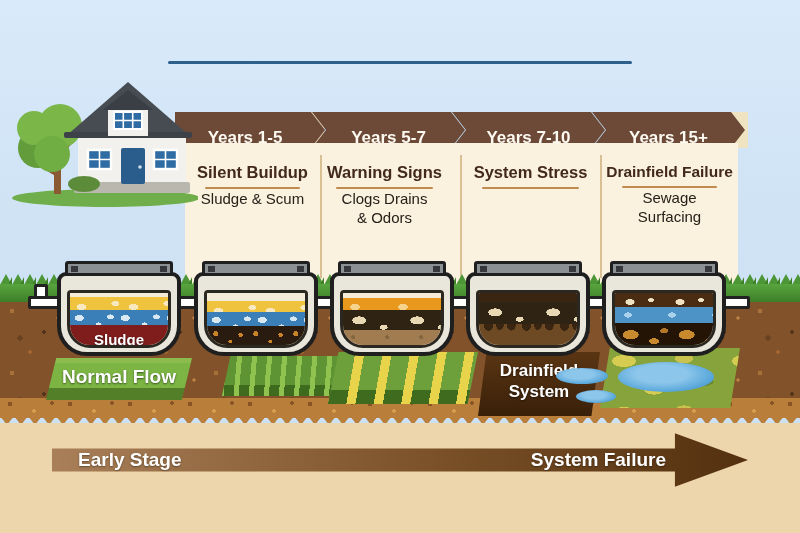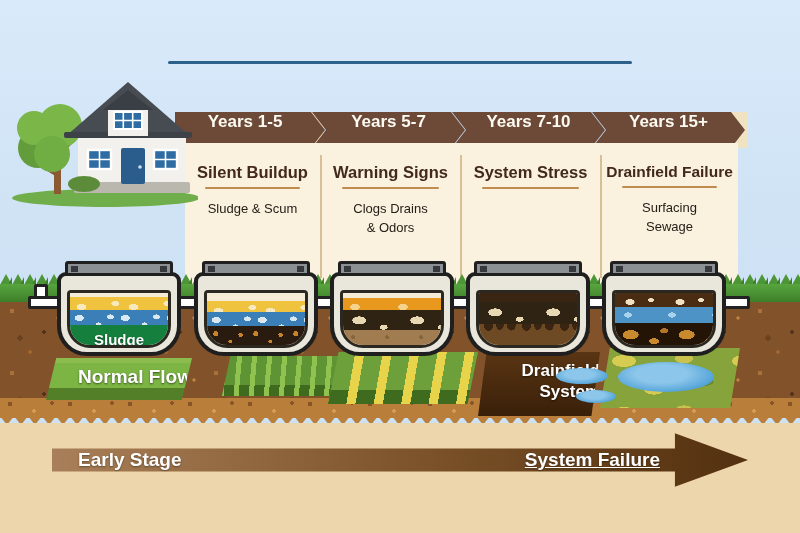--- a/index.html
+++ b/index.html
@@ -11,35 +11,35 @@
   
   .title { position:absolute; top:20px; left:0; width:100%; text-align:center;
            font-size:28px; font-weight:800; color:#1c4870; letter-spacing:.3px; }
   .title-underline { position:absolute; top:61px; left:168px; width:464px; height:3px;
            background:#2e608c; border-radius:2px; }
 
   
   .band-back { position:absolute; top:112px; left:175px; width:573px; height:36px;
            background:linear-gradient(90deg,#efe3c2 0 26%,#bfd8ee 26% 78%,#efe3c2 78%); }
   .chev { position:absolute; top:112px; height:36px; background:#6d4a38;
-          display:flex; align-items:flex-start; justify-content:center;
+          display:flex; align-items:flex-end; justify-content:center;
           color:#fdfaf2; font-weight:700; font-size:17px; }
   .chev.first { clip-path:polygon(0 0, calc(100% - 14px) 0, 100% 50%, calc(100% - 14px) 100%, 0 100%); }
   .chev.mid   { clip-path:polygon(0 0, calc(100% - 14px) 0, 100% 50%, calc(100% - 14px) 100%, 0 100%, 14px 50%);
                 padding-left:10px; }
   .chev span { padding-right:10px; }
 
   
   .panel { position:absolute; top:143px; left:185px; width:553px; height:147px;
            background:#faf1df; }
   .pcol { position:absolute; top:0; height:100%; text-align:center; }
   .pcol .hd { margin-top:20px; font-size:16.5px; font-weight:800; color:#42291a; }
   .pcol .hd.tight { font-size:15.5px; }
   .pcol .hd-line { width:70%; height:2px; background:#c08b4f; margin:5px auto 0; border-radius:1px; }
-  .pcol .ds { margin-top:10px; font-size:13px; line-height:19px; color:#262019; }
+  .pcol .ds { margin-top:0; font-size:15px; line-height:19px; color:#262019; }
   .pdiv { position:absolute; top:12px; height:123px; width:1.5px; background:#d8bf94; }
 
   
   .grass-spikes { position:absolute; top:274px; left:0; width:800px; height:11px; }
   .grass { position:absolute; top:284px; left:0; width:800px; height:19px;
            background:linear-gradient(180deg,#58a53e,#3c7d28); }
   .soil-dark { position:absolute; top:302px; left:0; width:800px; height:98px; background:#82522a;
            background-image:
              radial-gradient(circle 2.4px at 12px 9px, #a8713a 98%, transparent),
              radial-gradient(circle 1.8px at 44px 30px, #53331a 98%, transparent),
@@ -72,44 +72,44 @@
            background:#e9e6db; border:4px solid #1f1f1f; border-radius:9px 9px 30px 30px; }
   .inner { position:absolute; top:14px; left:6px; right:6px; bottom:4px;
            border:3px solid #2b2822; border-radius:4px 4px 23px 23px; overflow:hidden;
            display:flex; flex-direction:column; background:#f4ecd7; }
   .lay { width:100%; position:relative; }
   .c-cream  { background:#f4ecd7; }
   .c-yellow { background:#f0c33f; background-image:radial-gradient(ellipse 5px 3px at 22% 45%, #f7e9bd 98%, transparent),radial-gradient(ellipse 3.4px 2.2px at 66% 70%, #f7e9bd 98%, transparent),radial-gradient(ellipse 4px 2.6px at 87% 30%, #f7e9bd 98%, transparent); background-size:52px 22px; }
   .c-orange { background:#e8991d; background-image:radial-gradient(ellipse 5px 3px at 25% 45%, #f6d28a 98%, transparent),radial-gradient(ellipse 3.4px 2.2px at 70% 70%, #f6d28a 98%, transparent); background-size:48px 20px; }
   .c-blue   { background:#3b7fb8; background-image:radial-gradient(ellipse 4.6px 3px at 20% 40%, #d8e9f3 98%, transparent),radial-gradient(ellipse 3px 2px at 62% 72%, #d8e9f3 98%, transparent),radial-gradient(ellipse 3.6px 2.4px at 88% 34%, #d8e9f3 98%, transparent); background-size:46px 20px; }
   .c-bluehi { background:#4e93c6; background-image:radial-gradient(ellipse 4px 2.6px at 30% 40%, #a9d2ec 98%, transparent); background-size:44px 20px; }
-  .c-dark   { background:#15803d; }
+  .c-dark   { background:#7f1d1d; }
   .c-dark-odots { background:#2a1b10; background-image:radial-gradient(circle 2.6px at 22% 35%, #c9832b 98%, transparent),radial-gradient(circle 1.8px at 58% 70%, #c9832b 98%, transparent),radial-gradient(circle 2.2px at 84% 40%, #c9832b 98%, transparent); background-size:40px 22px; }
   .c-dark-blobs { background:#2f2314; background-image:radial-gradient(ellipse 7px 4px at 28% 40%, #e8d9b4 98%, transparent),radial-gradient(ellipse 4px 2.6px at 70% 66%, #e8d9b4 98%, transparent); background-size:58px 26px; }
   .c-tan    { background:#a07c50; background-image:radial-gradient(circle 2px at 30% 40%, #83653e 98%, transparent); background-size:34px 18px; }
   .c-brown-top { background:#4a2c12; background-image:radial-gradient(ellipse 4.6px 3px at 30% 50%, #f0e3c2 98%, transparent),radial-gradient(ellipse 3px 2px at 72% 40%, #f0e3c2 98%, transparent); background-size:50px 18px; }
   .c-dark-oblobs { background:#241405; background-image:radial-gradient(ellipse 8px 4.6px at 28% 45%, #c98a2e 98%, transparent),radial-gradient(ellipse 5px 3px at 70% 70%, #c98a2e 98%, transparent),radial-gradient(ellipse 4px 2.6px at 88% 30%, #b3772a 98%, transparent); background-size:56px 26px; }
   .c-brown-drip { background:#6e4a24; background-image:radial-gradient(ellipse 5px 7px at 25% 0%, #3a2513 98%, transparent),radial-gradient(ellipse 4px 6px at 55% 0%, #3a2513 98%, transparent),radial-gradient(ellipse 4.6px 6.6px at 85% 0%, #3a2513 98%, transparent); background-size:38px 22px; }
   .tank-label { position:absolute; left:0; width:100%; text-align:center; color:#fff;
                 font-weight:700; font-size:15px; text-shadow:0 1px 2px rgba(0,0,0,.6); }
 
   
   .slab { position:absolute; z-index:4; clip-path:polygon(7% 0, 100% 0, 93% 100%, 0 100%); }
-  .slab-label { position:absolute; width:100%; text-align:right; color:#fff; font-weight:800;
+  .slab-label { position:absolute; width:100%; text-align:center; color:#fff; font-weight:800;
                 text-shadow:0 1px 2px rgba(0,0,0,.55); }
   .puddle { position:absolute; border-radius:50%; background:radial-gradient(ellipse at 45% 40%, #8cc6ea 0 35%, #57a6da 70%, #2f6ea6 100%); z-index:6; }
 
   
   .flow-arrow { position:absolute; top:431px; left:52px; width:696px; height:58px; z-index:6;
         background:linear-gradient(90deg,#a87f58,#7a5128 55%,#53300f);
         clip-path:polygon(0 30%, 89.5% 30%, 89.5% 4%, 100% 50%, 89.5% 96%, 89.5% 70%, 0 70%); }
   .flow-arrow .lab { position:absolute; top:50%; transform:translateY(-50%); color:#fff;
         font-weight:700; font-size:19px; text-shadow:0 1px 2px rgba(0,0,0,.4); }
   .flow-arrow .lab.left { left:26px; }
-  .flow-arrow .lab.right { right:88px;text-decoration:underline; }
+  .flow-arrow .lab.right { right:82px; }
 </style>
 </head>
 <body>
 
 <div class="canvas">
 
   <div class="title-underline"></div>
 
   <div class="band-back"></div>
   <div class="chev first" style="left:175px;width:150px;">
@@ -127,42 +127,42 @@
 
   <div class="panel">
     <div class="pcol" style="left:0;width:135px;">
       <div class="hd">Silent Buildup</div>
       <div class="hd-line"></div>
       <div class="ds">
         <div>Sludge &amp; Scum</div>
       </div>
     </div>
     <div class="pdiv" style="left:135px;"></div>
-    <div class="pcol" style="left:136px;width:139px;">
+    <div class="pcol" style="left:130px;width:139px;">
       <div class="hd">Warning Signs</div>
       <div class="hd-line"></div>
       <div class="ds">
         <div>Clogs Drains</div>
         <div>&amp; Odors</div>
       </div>
     </div>
     <div class="pdiv" style="left:275px;"></div>
     <div class="pcol" style="left:276px;width:139px;">
       <div class="hd">System Stress</div>
       <div class="hd-line"></div>
       <div class="ds">
       </div>
     </div>
     <div class="pdiv" style="left:415px;"></div>
     <div class="pcol" style="left:416px;width:137px;">
       <div class="hd tight">Drainfield Failure</div>
       <div class="hd-line"></div>
       <div class="ds">
+        <div>Sewage</div>
         <div>Surfacing</div>
-        <div>Sewage</div>
       </div>
     </div>
   </div>
 
   <svg class="grass-spikes">
     <defs>
         <pattern id="blades" width="12" height="11" patternUnits="userSpaceOnUse">
       <polygon points="6,0 12,11 0,11" fill="#4c9637"></polygon>
       <polygon points="12,3 16,11 8,11" fill="#3f8129"></polygon>
     </pattern>

